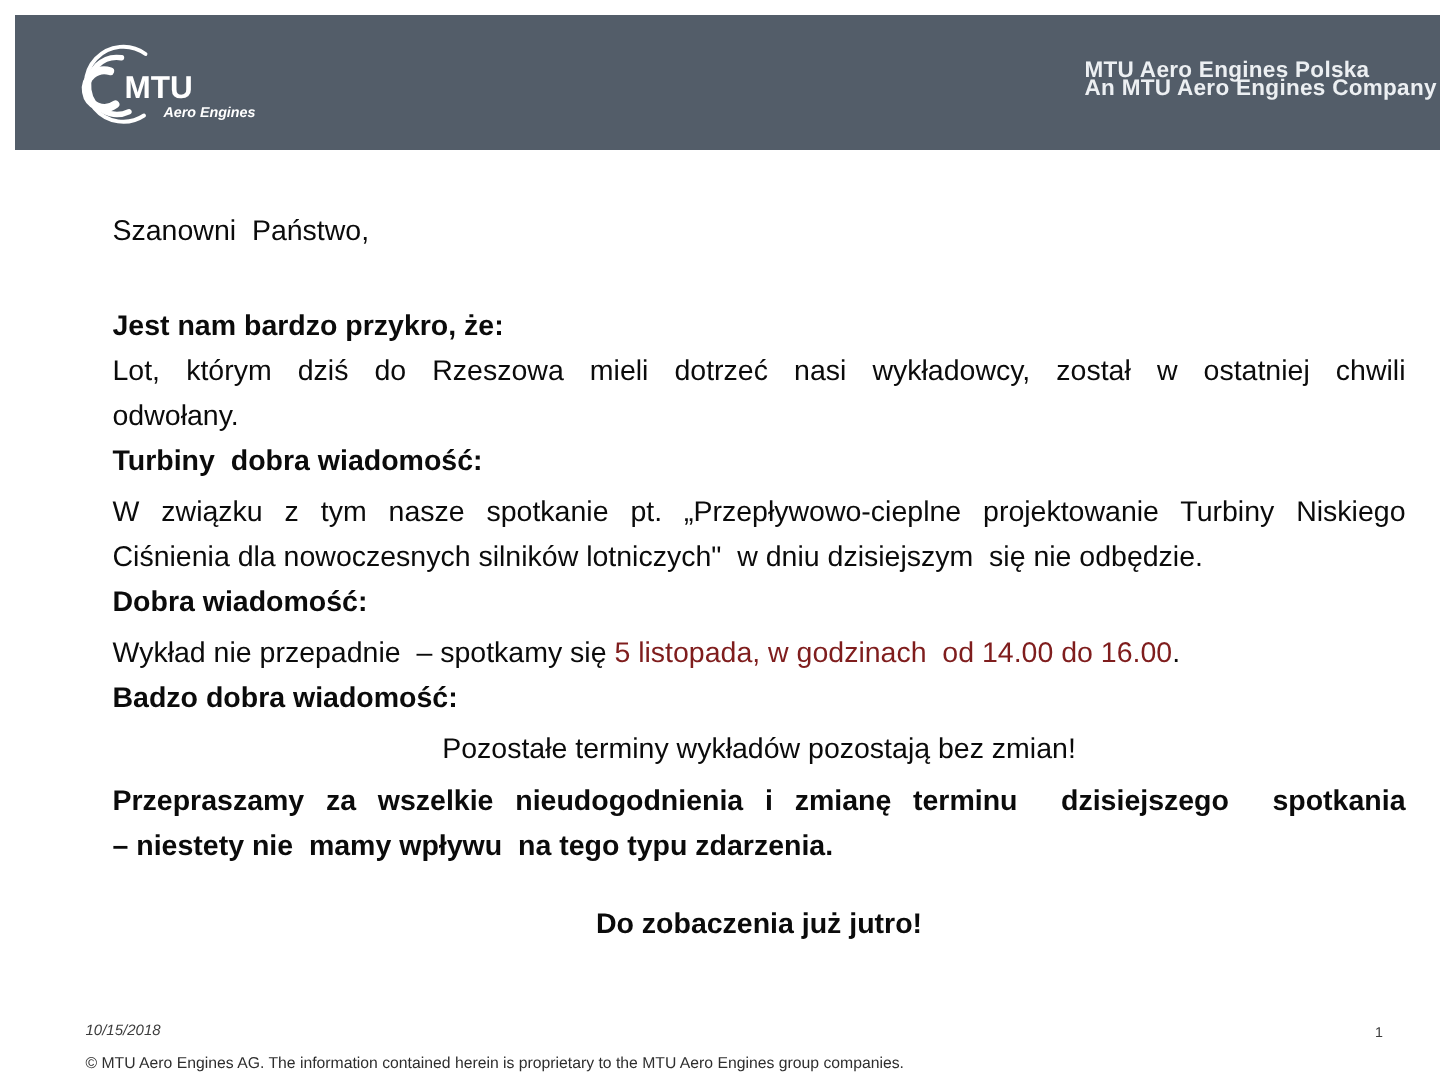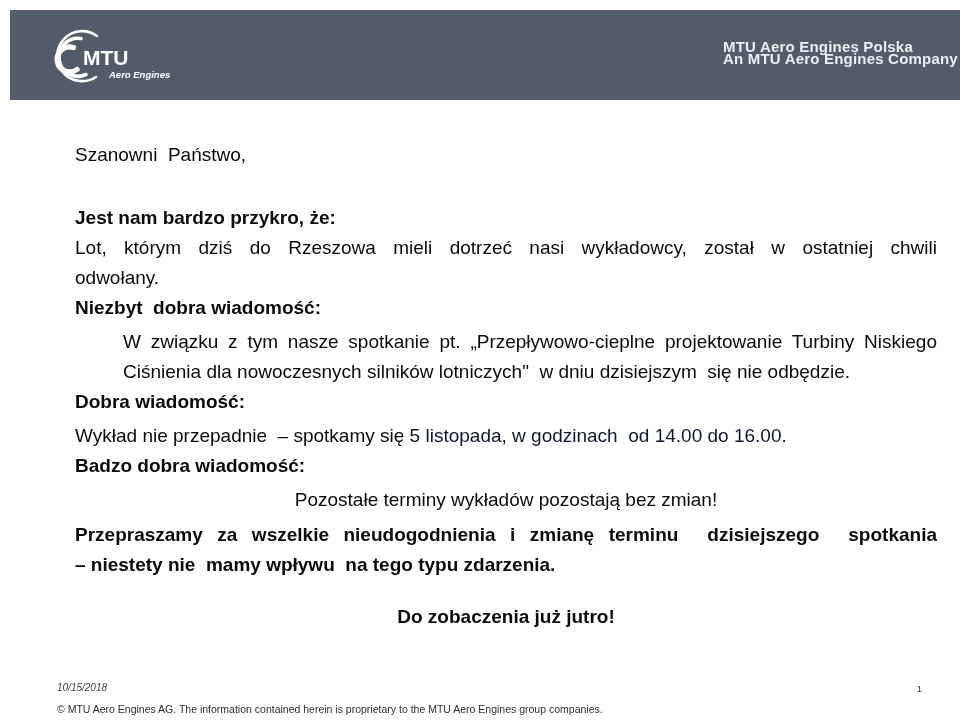--- a/index.html
+++ b/index.html
@@ -65,31 +65,31 @@
         <div class="line"><span>Szanowni  Państwo,</span></div>
       </div>
       <div class="para bold" style="margin-top: 33px;">
         <div class="line"><span>Jest nam bardzo przykro, że:</span></div>
       </div>
       <div class="para">
         <div class="line justify"><span>Lot, którym dziś do Rzeszowa mieli dotrzeć nasi wykładowcy, został w ostatniej chwili</span></div>
         <div class="line"><span>odwołany.</span></div>
       </div>
       <div class="para bold">
-        <div class="line"><span>Niezbyt  dobra wiadomość:</span></div>
+        <div class="line"><span>Turbiny  dobra wiadomość:</span></div>
       </div>
-      <div class="para" style="margin-top: 4px; margin-left: 48px;">
+      <div class="para" style="margin-top: 4px;">
         <div class="line justify"><span>W związku z tym nasze spotkanie pt. „Przepływowo-cieplne projektowanie Turbiny Niskiego</span></div>
         <div class="line"><span>Ciśnienia dla nowoczesnych silników lotniczych"  w dniu dzisiejszym  się nie odbędzie.</span></div>
       </div>
       <div class="para bold">
         <div class="line"><span>Dobra wiadomość:</span></div>
       </div>
       <div class="para" style="margin-top: 4px;">
-        <div class="line"><span>Wykład nie przepadnie  – spotkamy się </span><span style="color: #0f172a;">5 listopada, w godzinach  od 14.00 do 16.00</span><span>.</span></div>
+        <div class="line"><span>Wykład nie przepadnie  – spotkamy się </span><span style="color: #7f1d1d;">5 listopada, w godzinach  od 14.00 do 16.00</span><span>.</span></div>
       </div>
       <div class="para bold">
         <div class="line"><span>Badzo dobra wiadomość:</span></div>
       </div>
       <div class="para" style="margin-top: 4px; text-align: center;">
         <div class="line"><span>Pozostałe terminy wykładów pozostają bez zmian!</span></div>
       </div>
       <div class="para bold" style="margin-top: 5px;">
         <div class="line justify"><span>Przepraszamy za wszelkie nieudogodnienia i zmianę terminu  dzisiejszego  spotkania</span></div>
         <div class="line"><span>– niestety nie  mamy wpływu  na tego typu zdarzenia.</span></div>

